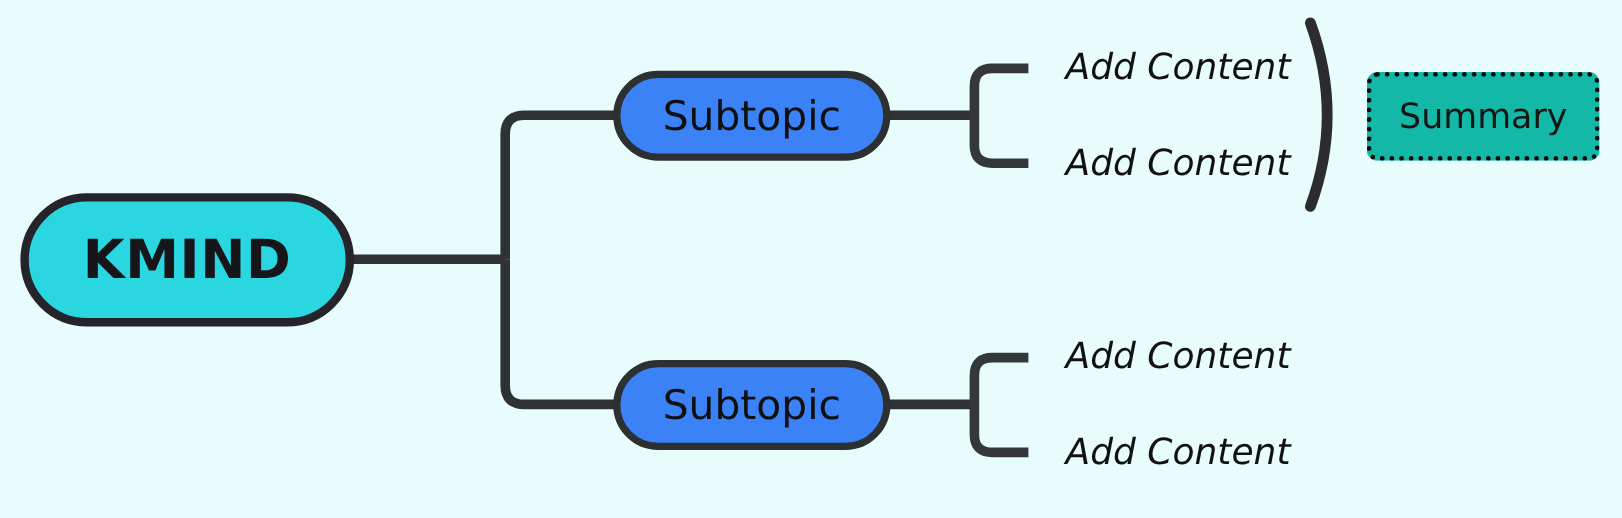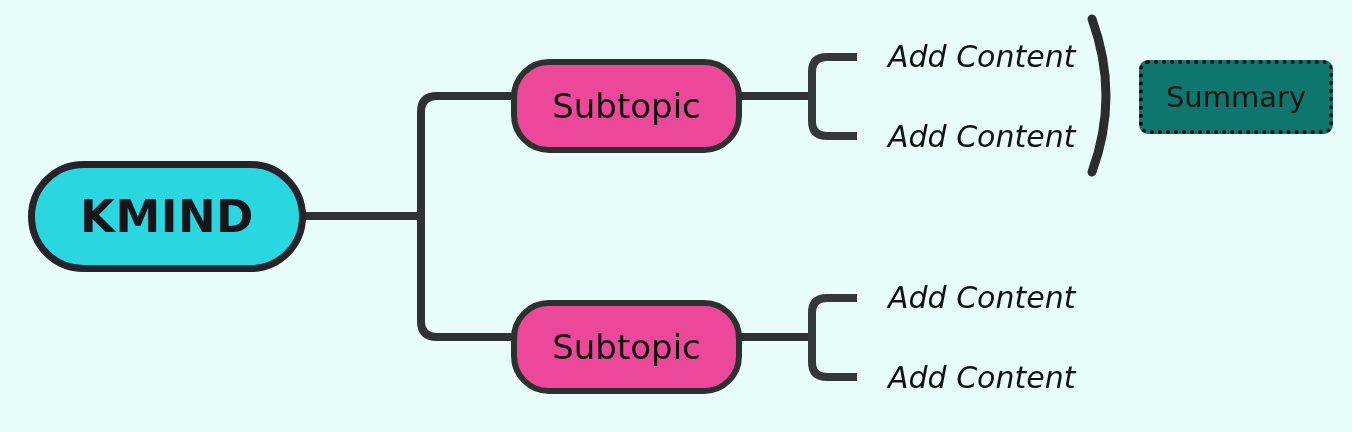--- a/index.html
+++ b/index.html
@@ -28,36 +28,36 @@
   }
   .node {
     position: absolute;
     box-sizing: border-box;
     display: flex;
     align-items: center;
     justify-content: center;
     white-space: nowrap;
   }
   #root-node {
-    left: 28px;
+    left: 17px;
     top: 161px;
     width: 278px;
     height: 111px;
     background: #2ad6e0;
     border: 7px solid #24242a;
     border-radius: 56px;
     font-size: 45px;
     font-weight: bold;
     color: #15151a;
     letter-spacing: 0.5px;
   }
   .subtopic-node {
     width: 231px;
-    height: 94px;
-    background: #ec4899;
+    height: 75px;
+    background: #3b82f6;
     border: 6px solid #2c3030;
     border-radius: 38px;
     font-size: 34px;
     color: #101010;
   }
   #subtopic-node-1 { left: 511px; top: 59px; }
   #subtopic-node-2 { left: 511px; top: 300px; }
   .content-label {
     position: absolute;
     font-size: 30px;
@@ -68,21 +68,21 @@
   }
   #content-label-1 { left: 888px; top: 42px; }
   #content-label-2 { left: 888px; top: 122px; }
   #content-label-3 { left: 888px; top: 283px; }
   #content-label-4 { left: 888px; top: 363px; }
   #summary-node {
     left: 1139px;
     top: 60px;
     width: 194px;
     height: 74px;
-    background: #0f766e;
+    background: #14b8a6;
     border: 4px dotted #0c0c0c;
     border-radius: 9px;
     font-size: 29px;
     color: #151515;
   }
 </style>
 </head>
 <body>
 
 <div id="mindmap-canvas">

